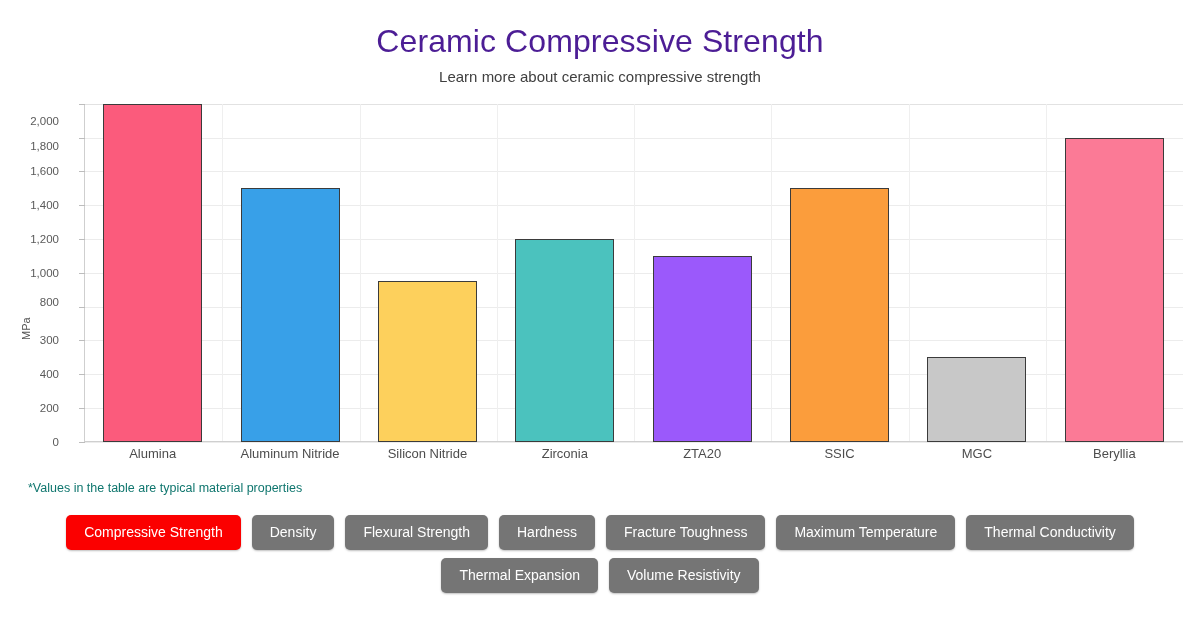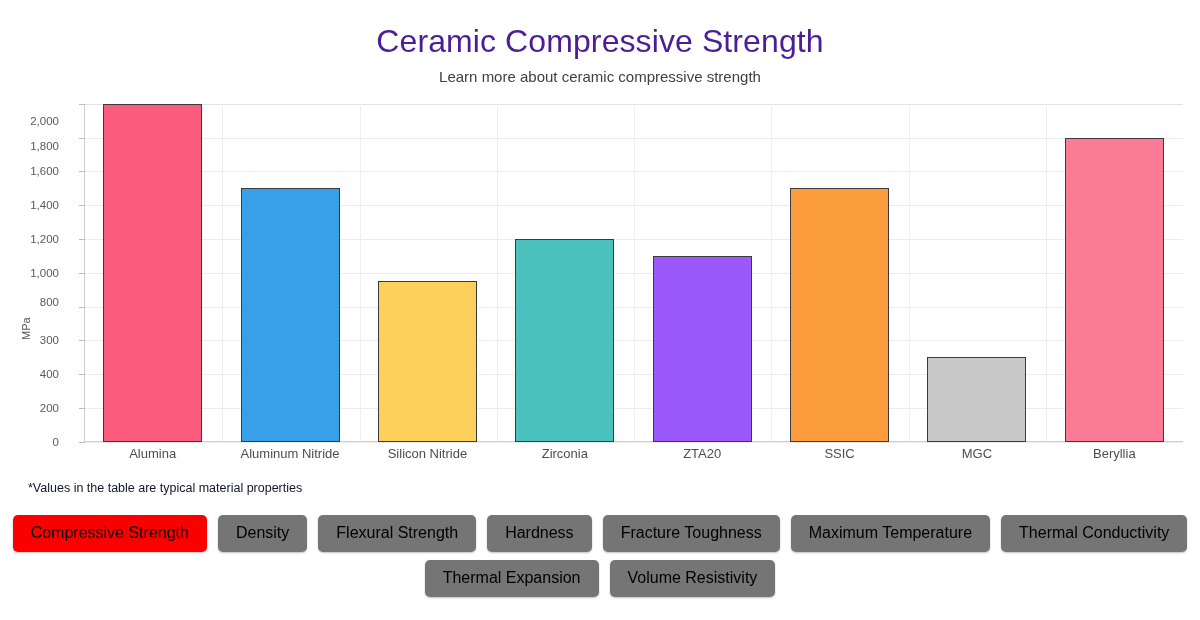--- a/index.html
+++ b/index.html
@@ -136,40 +136,40 @@
     color: #4d4d4d;
     white-space: nowrap;
   }
 
   
   .footnote {
     position: absolute;
     left: 28px;
     top: 481px;
     font-size: 12.5px;
-    color: #0f172a;
+    color: #0f766e;
   }
 
   
   .button-rows {
     position: absolute;
     left: 0;
     right: 0;
     top: 515px;
   }
   .button-row {
     display: flex;
     justify-content: center;
     gap: 11px;
     margin-bottom: 8px;
   }
   .prop-button {
     font-family: "Liberation Sans", sans-serif;
-    font-size: 16px;
-    color: #000000;
+    font-size: 14px;
+    color: #ffffff;
     background: #757575;
     border: none;
     border-radius: 5px;
     padding: 10px 18px 11px;
     line-height: 1;
     cursor: pointer;
     box-shadow: 0 1px 2px rgba(0,0,0,0.25);
     white-space: nowrap;
   }
   .prop-button.active {

